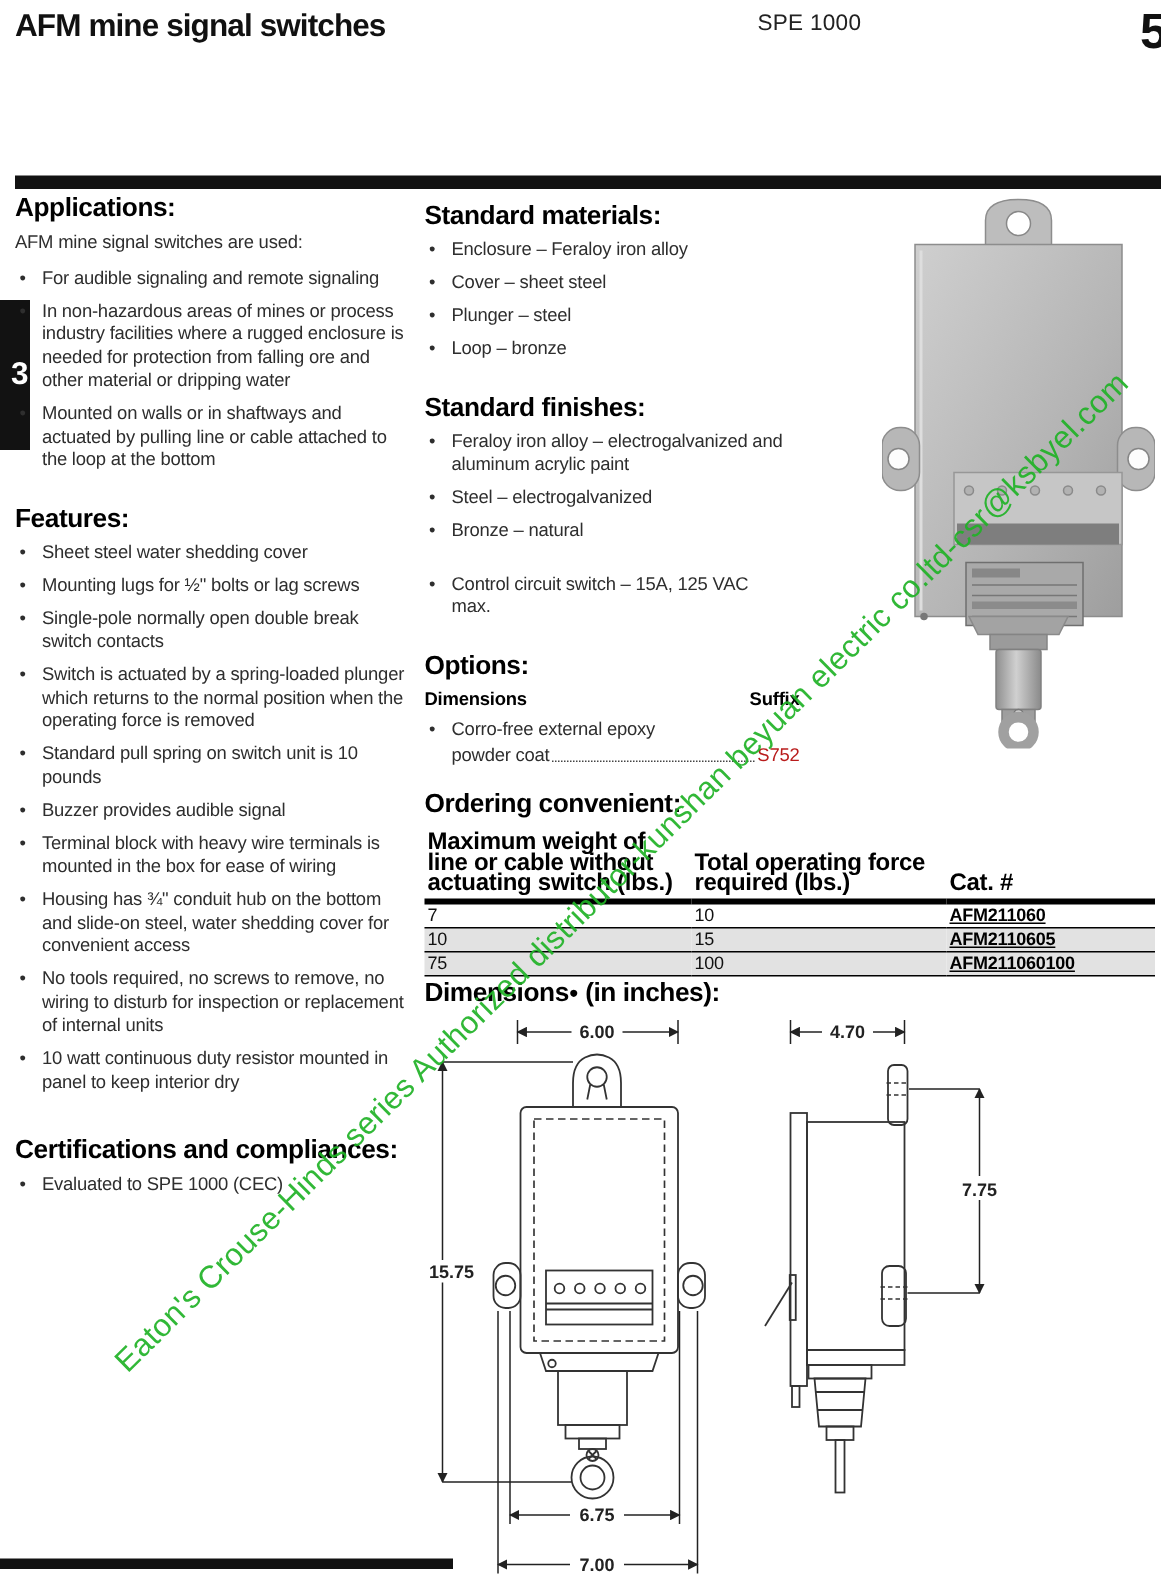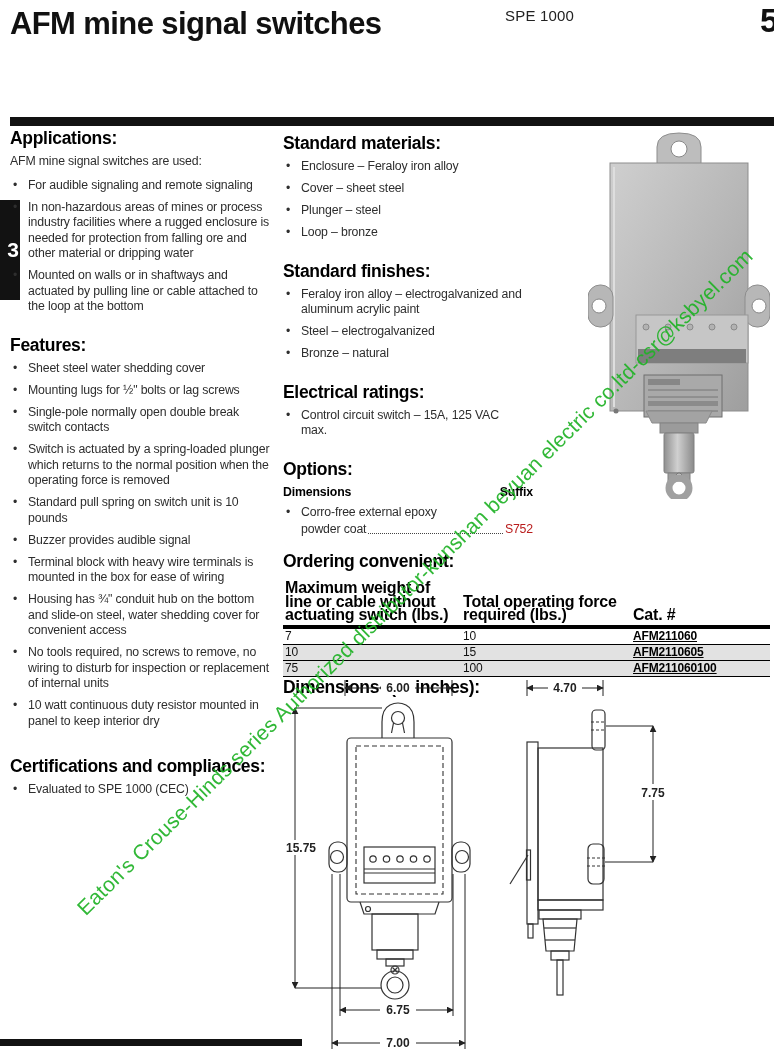--- a/index.html
+++ b/index.html
@@ -1,20 +1,20 @@
 <!DOCTYPE html>
 <html><head>
 <meta charset="utf-8">
 <style>
   html,body{margin:0;padding:0;background:#fff;}
   .page{position:relative;width:774px;height:1062px;overflow:hidden;background:#fff;
         font-family:"Liberation Sans",sans-serif;color:#2e2e2e;}
 
   
-  .title{position:absolute;left:10px;top:6px;font-size:31px;font-weight:bold;color:#111;
+  .title{position:absolute;left:10px;top:6px;font-size:21px;font-weight:bold;color:#111;
          letter-spacing:-0.6px;margin:0;}
   .doc-code{position:absolute;left:505px;top:7px;font-size:15px;color:#222;letter-spacing:0.2px;}
   .page-num{position:absolute;left:760px;top:2px;font-size:33px;font-weight:bold;color:#111;}
   .header-rule{position:absolute;left:10px;top:117px;width:764px;height:9px;background:#121212;}
   .section-tab{position:absolute;left:0;top:200px;width:20px;height:100px;background:#121212;
                display:flex;align-items:center;justify-content:flex-end;color:#fff;
                font-size:21px;font-weight:bold;padding-right:1px;box-sizing:border-box;}
   .footer-bar{position:absolute;left:0;top:1039px;width:302px;height:7px;background:#121212;}
 
   
@@ -184,21 +184,20 @@
           <span class="dot">•</span>
           <span>Steel – electrogalvanized</span>
         </div>
       <div class="bullet">
           <span class="dot">•</span>
           <span>Bronze – natural</span>
         </div>
     </section>
 
     <section class="vnarrow mt20">
-      <h2 class="sec">Electrical ratings:</h2>
       <div class="bullet">
           <span class="dot">•</span>
           <span>Control circuit switch – 15A, 125 VAC max.</span>
         </div>
     </section>
 
     <section class="mt20">
       <h2 class="sec">Options:</h2>
       <div class="opt-head">
         <span>Dimensions</span>

